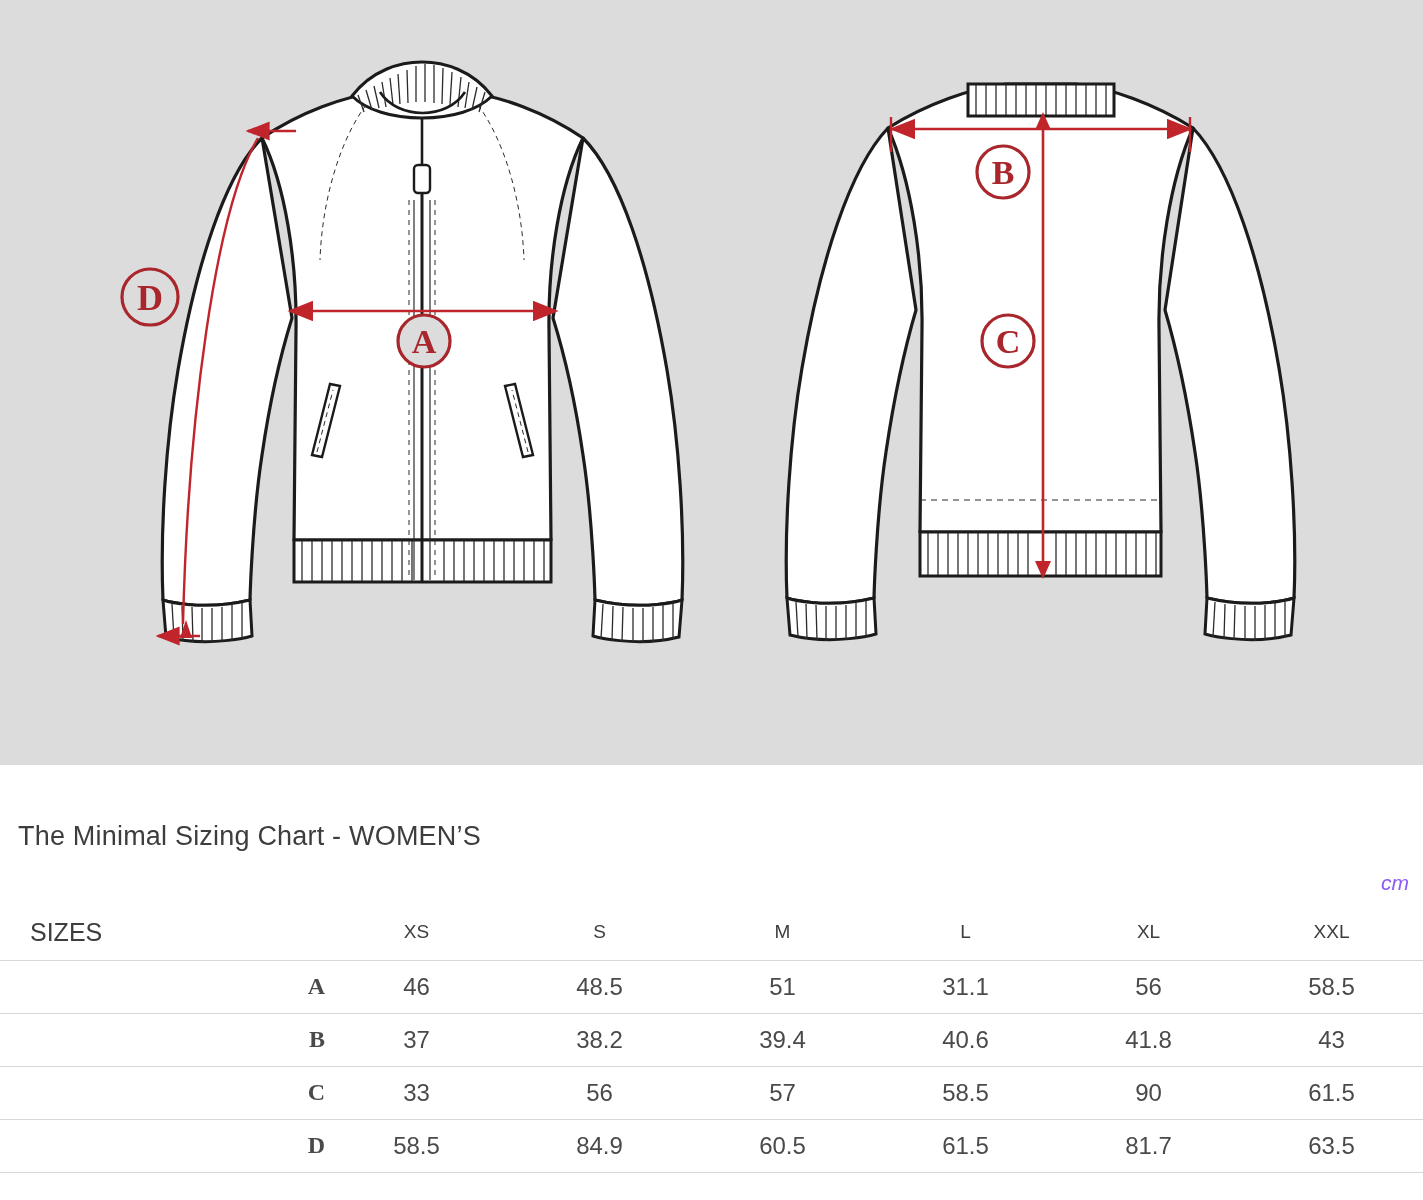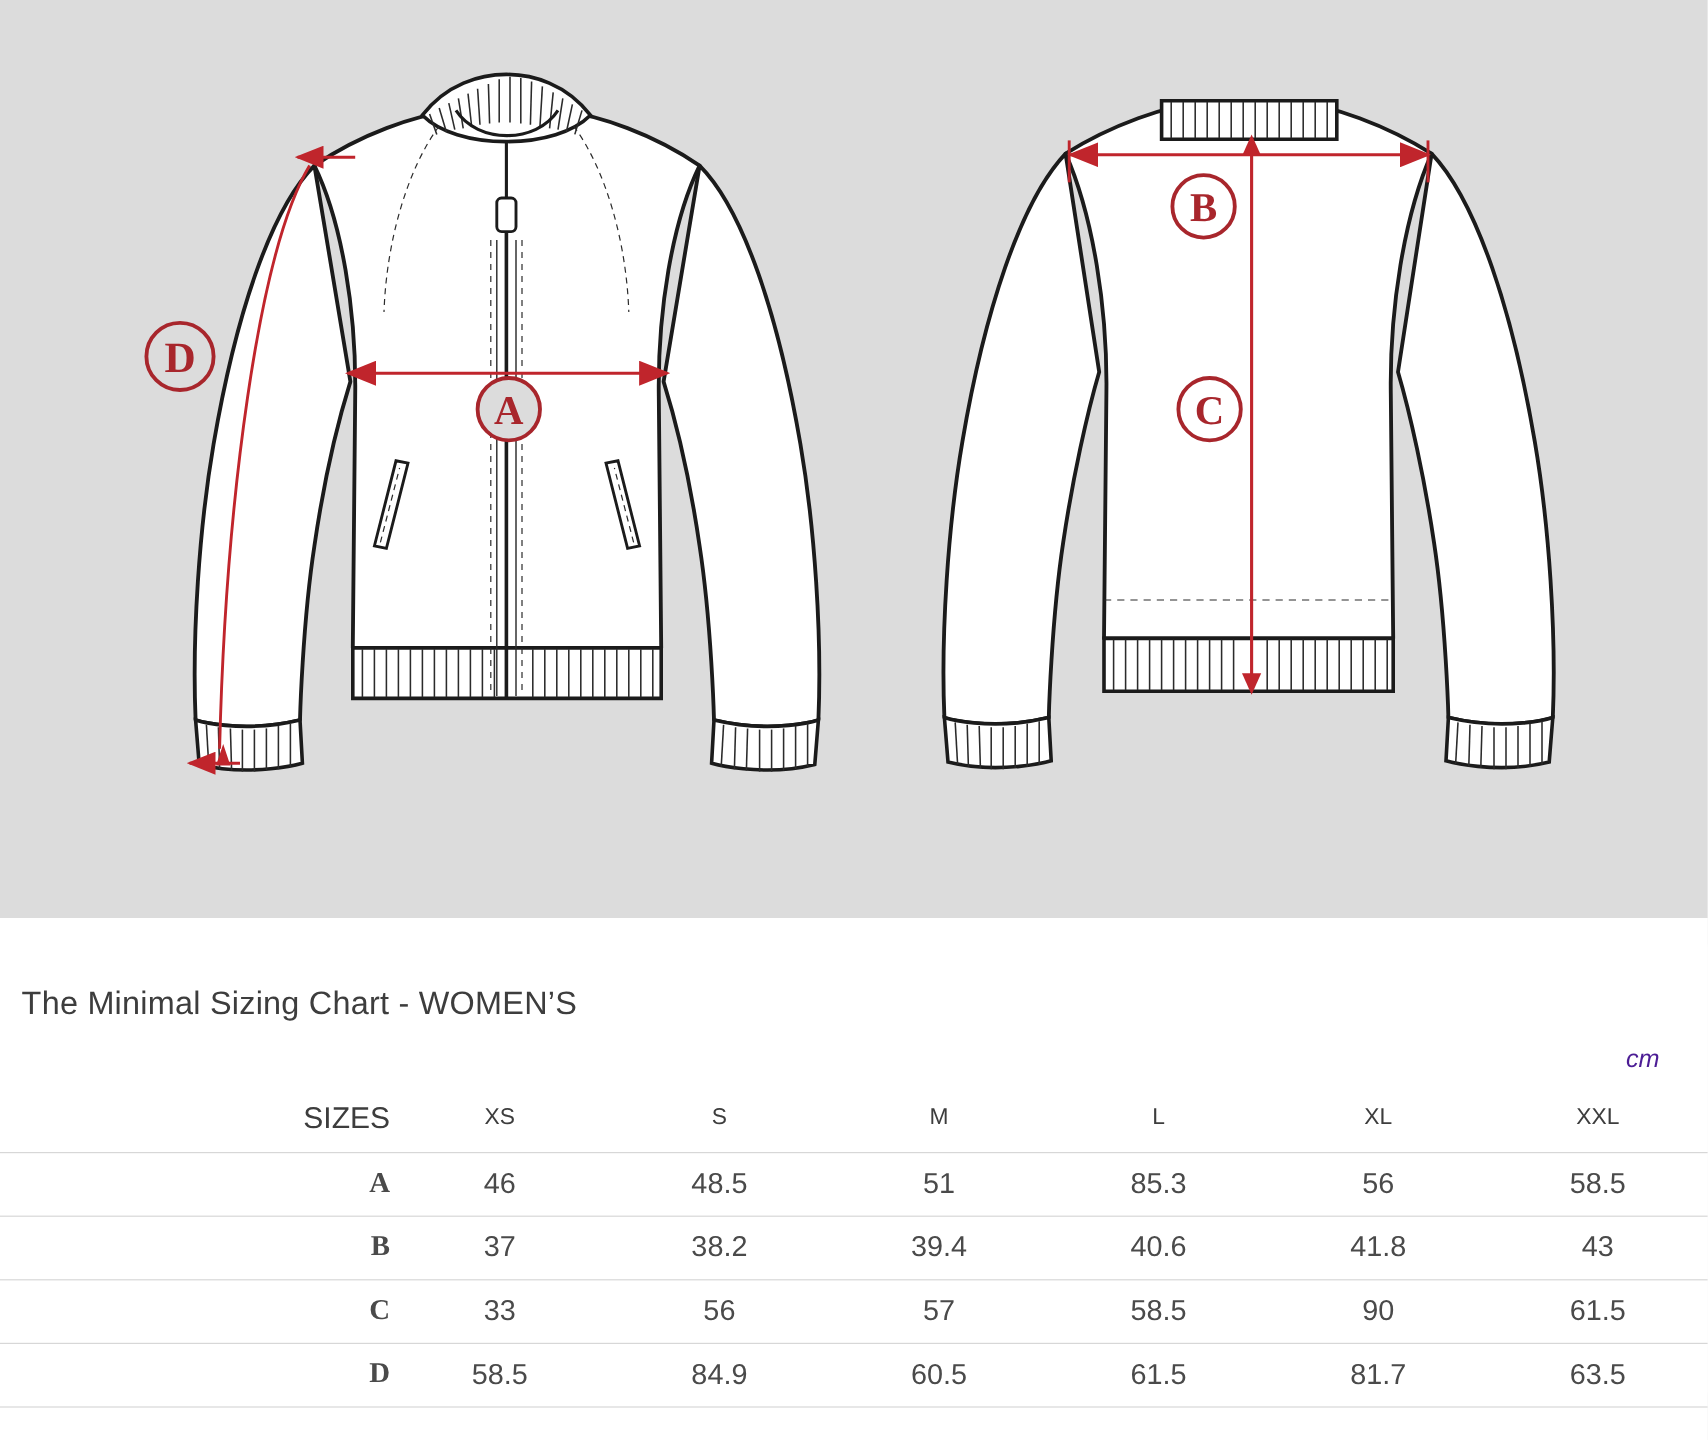--- a/index.html
+++ b/index.html
@@ -40,25 +40,25 @@
     position: absolute;
     left: 18px;
     top: 56px;
     font-size: 27px;
     color: #3d3d3d;
     letter-spacing: 0.2px;
     white-space: nowrap;
   }
   .unit-label {
     position: absolute;
-    right: 40px;
+    right: 14px;
     top: 106px;
     font-size: 21px;
     font-style: italic;
-    color: #4c1d95;
+    color: #8b5cf6;
   }
   table.size-table {
     position: absolute;
     top: 139px;
     left: 0;
     width: 1423px;
     border-collapse: collapse;
     table-layout: fixed;
   }
   table.size-table td, table.size-table th {
@@ -68,21 +68,22 @@
     text-align: center;
     vertical-align: middle;
   }
   .hdr-row td {
     height: 56px;
     font-size: 19px;
     color: #3d3d3d;
     font-weight: normal;
   }
   .hdr-row td.sizes-cell {
-    text-align: right;
+    text-align: left;
+    padding-left: 30px;
     font-size: 25px;
   }
   .data-row td {
     height: 53px;
     font-size: 24px;
     color: #4a4a4a;
   }
   .row-label {
     text-align: right !important;
     padding-right: 34px;
@@ -384,21 +385,21 @@
         <td>L</td>
         <td>XL</td>
         <td>XXL</td>
       </tr>
 
       <tr class="data-row">
         <td class="row-label">A</td>
         <td>46</td>
         <td>48.5</td>
         <td>51</td>
-        <td>85.3</td>
+        <td>31.1</td>
         <td>56</td>
         <td>58.5</td>
       </tr>
 
       <tr class="data-row">
         <td class="row-label">B</td>
         <td>37</td>
         <td>38.2</td>
         <td>39.4</td>
         <td>40.6</td>

